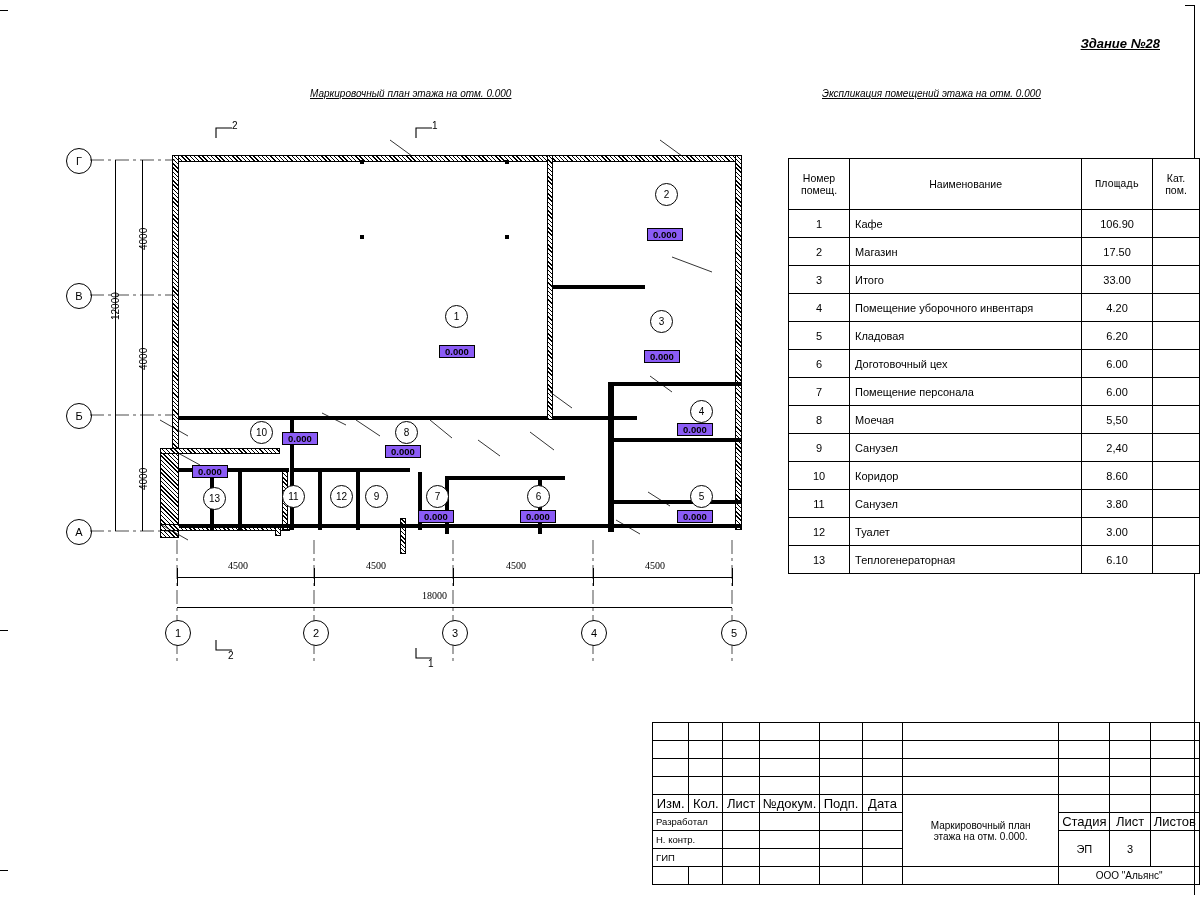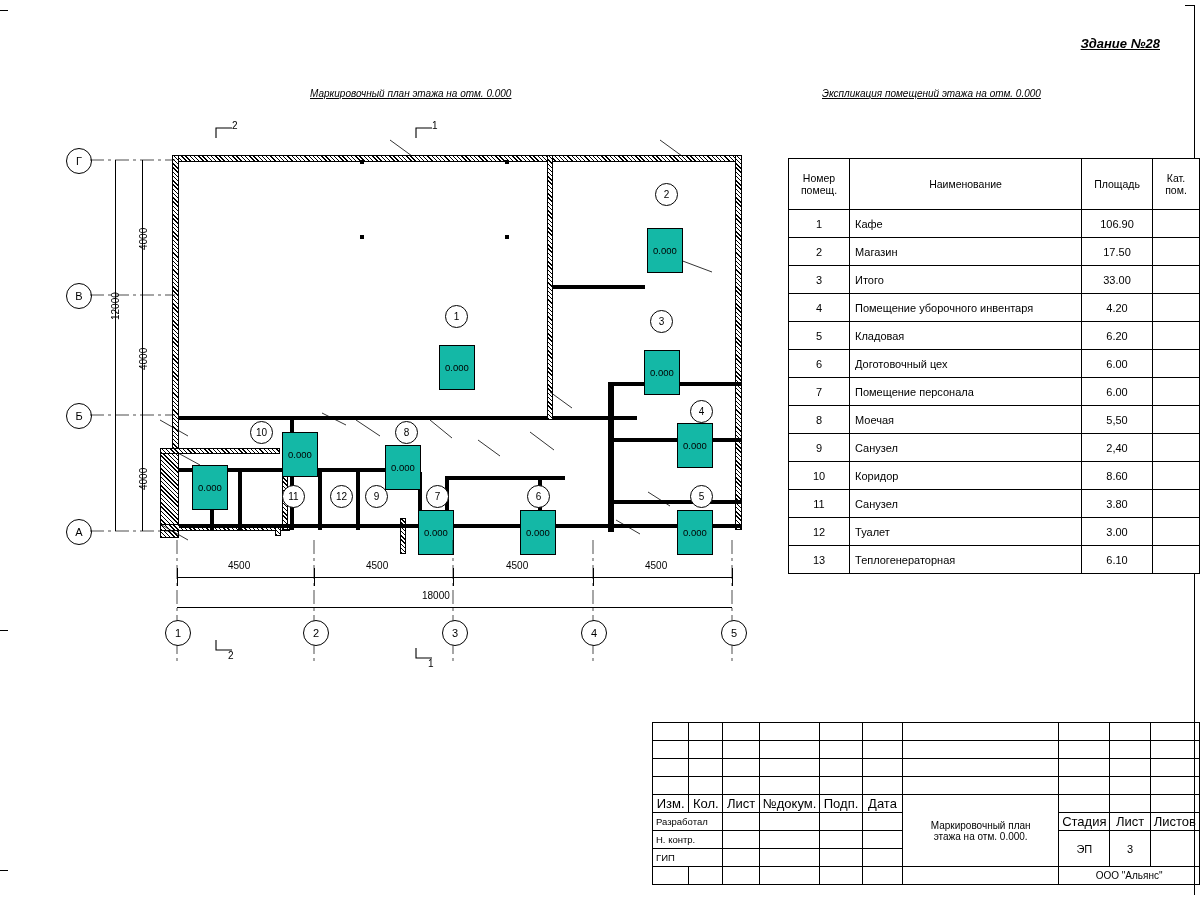--- a/index.html
+++ b/index.html
@@ -29,21 +29,21 @@
   .cap.plan{left:310px; top:88px;}
   .cap.expl{left:822px; top:88px;}
 
   
   .tbl{position:absolute; left:788px; top:158px; border-collapse:collapse;
        font-size:11px; background:#fff;}
   .tbl td,.tbl th{border:1px solid #000; padding:2px 5px; font-weight:normal;}
   .tbl .hd{text-align:center; font-size:10.5px; line-height:1.15; height:46px;}
   .col-num{width:52px; text-align:center;}
   .col-name{width:238px; text-align:left;}
-  .col-area{width:62px; text-align:center;}
+  .col-area{width:62px; text-align:center;font-family:Liberation Mono, monospace;}
   .col-kat{width:38px; text-align:center;}
   .tbl td.row-num{text-align:center;}
   .tbl td.row-area{text-align:center;}
   .tbl tr{height:28px;}
   .total-label{text-align:right;}
 
   
   .plan{position:absolute; left:60px; top:120px; width:720px; height:560px;}
 
   .wall{position:absolute; background:#000;}
@@ -54,24 +54,24 @@
     box-sizing:border-box;
   }
   .thin{position:absolute; background:#000;}
 
   .circ{
     position:absolute;width:21px;height:21px;border:1px solid #000;border-radius:50%;
     display:flex;align-items:center;justify-content:center;font-size:10px;background:#fff;
   }
   .circ.big{width:24px;height:24px;font-size:11px;}
   .lvl{
-    position:absolute;border:1px solid #000;background:#14b8a6;
-    font-size:9.5px;padding:16px 5px;white-space:nowrap;
-  }
-  .dimtxt{position:absolute;font-size:10px;}
+    position:absolute;border:1px solid #000;background:#8b5cf6;
+    font-size:9.5px;padding:0 5px;white-space:nowrap;font-weight:bold;
+  }
+  .dimtxt{position:absolute;font-size:10px;font-family:Liberation Serif, serif;}
   .vtxt{position:absolute;font-size:10px;transform:rotate(-90deg);transform-origin:left top;white-space:nowrap;}
   .dimline{position:absolute;background:#000;height:1px;}
   .vdimline{position:absolute;background:#000;width:1px;}
   .secmark{position:absolute;font-size:10px;}
 
   
   .stamp{position:absolute; left:652px; top:722px; border-collapse:collapse;
          font-size:9.5px;}
   .stamp td{border:1px solid #000; padding:1px 3px; height:15px;}
   .stamp .h{text-align:center;font-size:13px;}

